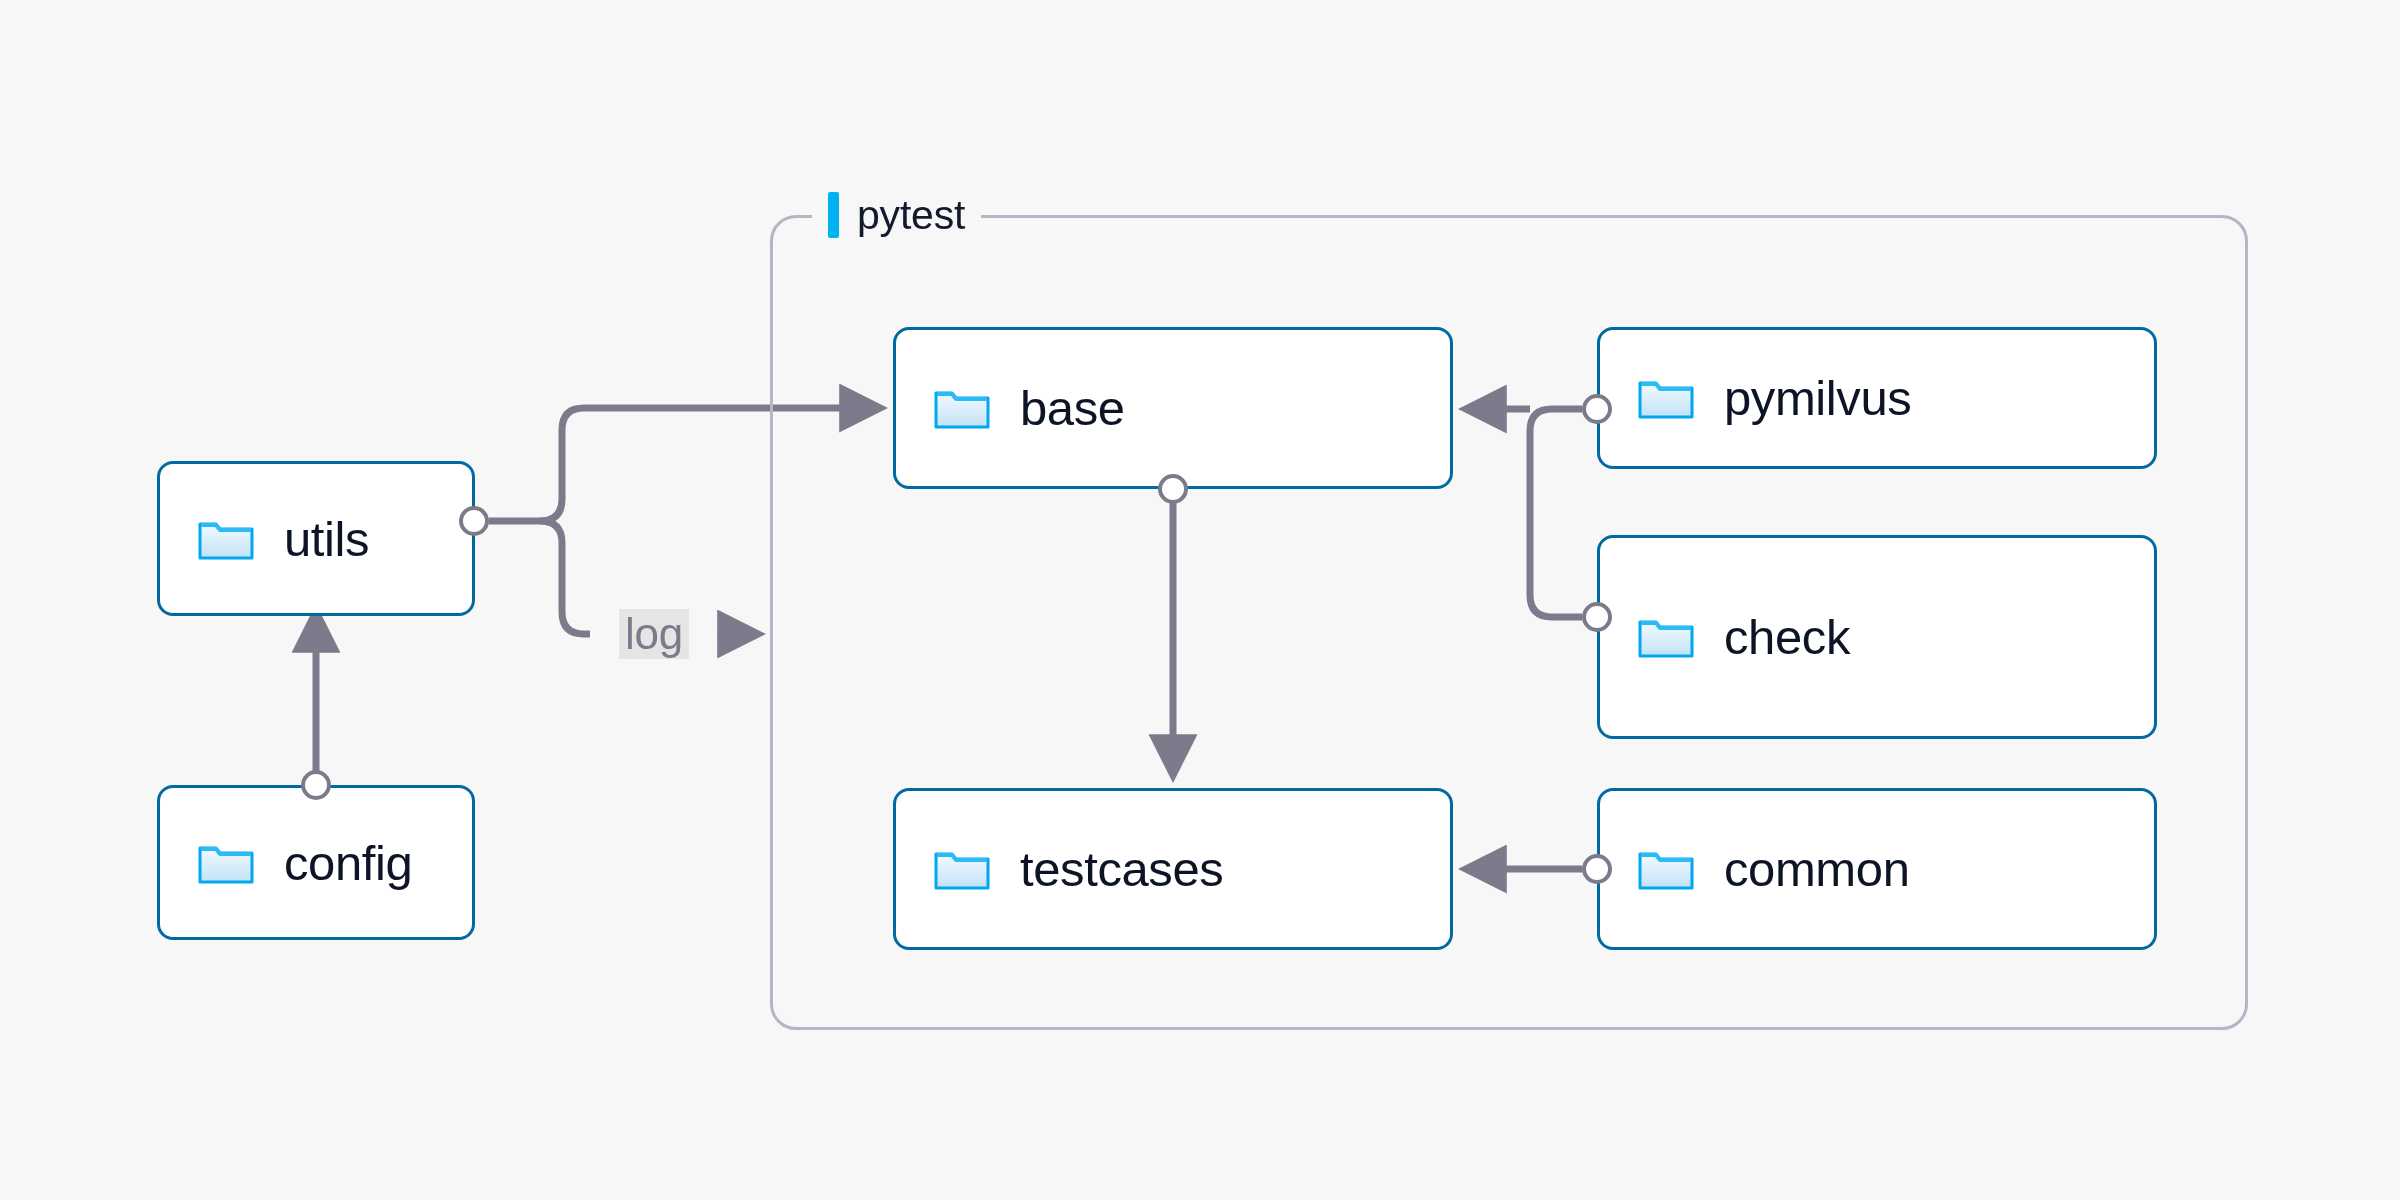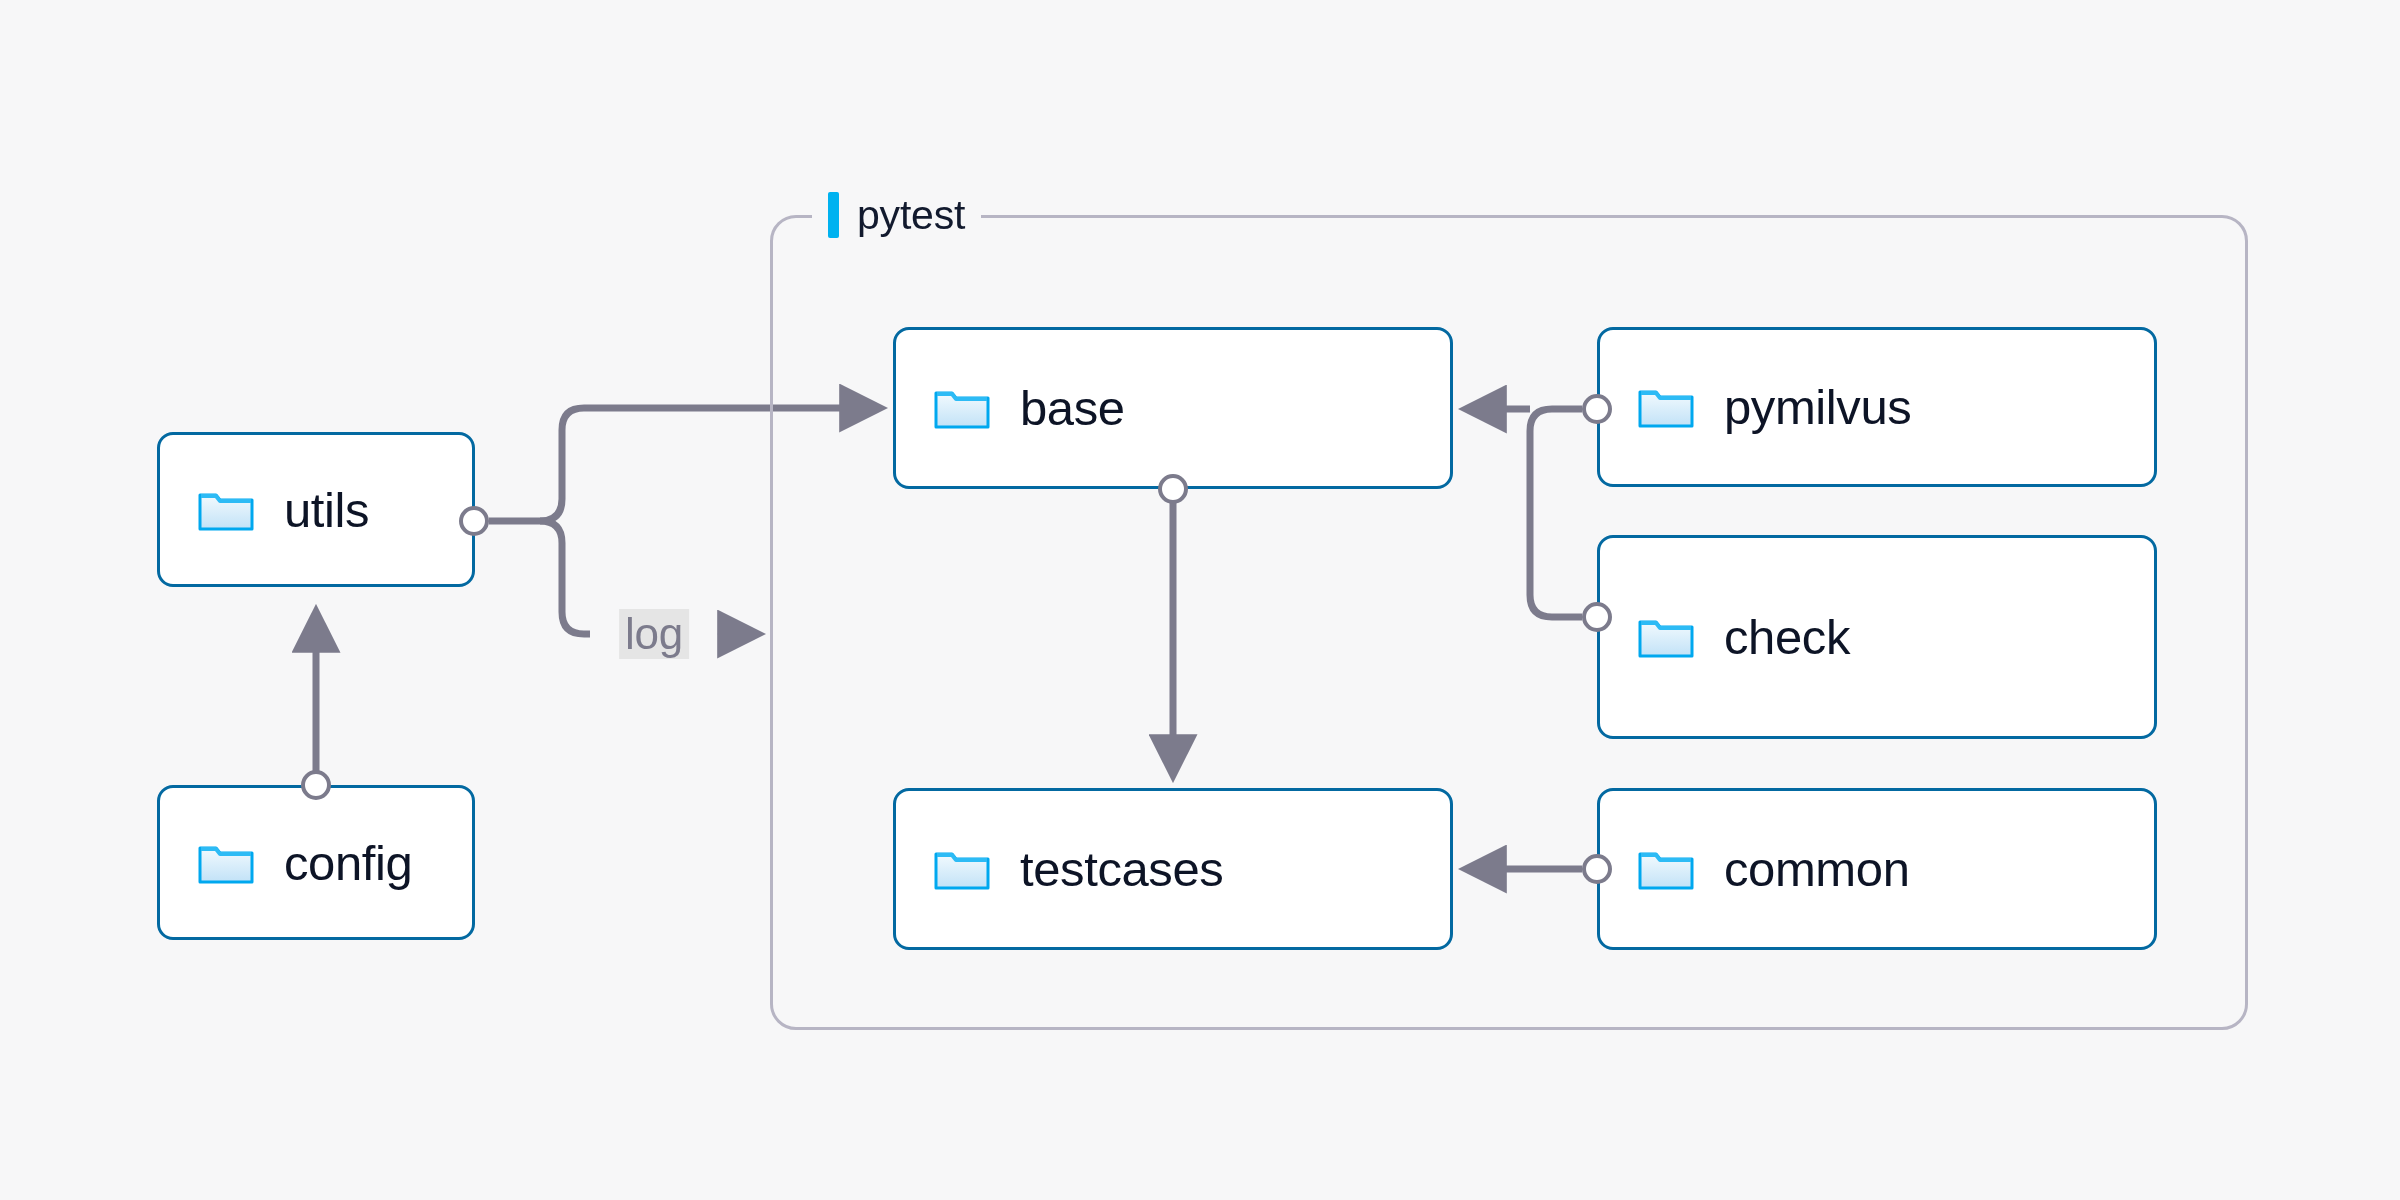--- a/index.html
+++ b/index.html
@@ -141,21 +141,21 @@
       <path d="M 1582 869 L 1466 869" marker-end="url(#arrow)"></path>
     </g>
   </svg>
 
   <div class="group" style="left:770px; top:215px; width:1478px; height:815px;"></div>
   <div class="group-label" style="left:812px; top:187px;">
     <span class="group-accent"></span>
     <span class="group-title">pytest</span>
   </div>
 
-  <div class="node" style="left:157px; top:432px; width:318px; height:155px;">
+  <div class="node" style="left:157px; top:461px; width:318px; height:155px;">
     <svg class="folder-icon" viewBox="0 0 56 46">
       <path d="M2 8 h16 l4 5 h32 v29 H2 Z" fill="url(#folderGrad)" stroke="#00a8ef" stroke-width="3" stroke-linejoin="round"></path>
       <path d="M3 9 h15 l4 5 h31" fill="none" stroke="#2dbbf5" stroke-width="4" stroke-linejoin="round"></path>
     </svg>
     <span class="node-label">utils</span>
   </div>
 
   <div class="node" style="left:157px; top:785px; width:318px; height:155px;text-align:right;">
     <svg class="folder-icon" viewBox="0 0 56 46">
       <path d="M2 8 h16 l4 5 h32 v29 H2 Z" fill="url(#folderGrad)" stroke="#00a8ef" stroke-width="3" stroke-linejoin="round"></path>
@@ -173,21 +173,21 @@
   </div>
 
   <div class="node" style="left:893px; top:788px; width:560px; height:162px;padding-left:38px;">
     <svg class="folder-icon" viewBox="0 0 56 46">
       <path d="M2 8 h16 l4 5 h32 v29 H2 Z" fill="url(#folderGrad)" stroke="#00a8ef" stroke-width="3" stroke-linejoin="round"></path>
       <path d="M3 9 h15 l4 5 h31" fill="none" stroke="#2dbbf5" stroke-width="4" stroke-linejoin="round"></path>
     </svg>
     <span class="node-label">testcases</span>
   </div>
 
-  <div class="node" style="left:1597px; top:327px; width:560px; height:160px;">
+  <div class="node" style="left:1597px; top:327px; width:560px; height:142px;">
     <svg class="folder-icon" viewBox="0 0 56 46">
       <path d="M2 8 h16 l4 5 h32 v29 H2 Z" fill="url(#folderGrad)" stroke="#00a8ef" stroke-width="3" stroke-linejoin="round"></path>
       <path d="M3 9 h15 l4 5 h31" fill="none" stroke="#2dbbf5" stroke-width="4" stroke-linejoin="round"></path>
     </svg>
     <span class="node-label">pymilvus</span>
   </div>
 
   <div class="node" style="left:1597px; top:535px; width:560px; height:204px;">
     <svg class="folder-icon" viewBox="0 0 56 46">
       <path d="M2 8 h16 l4 5 h32 v29 H2 Z" fill="url(#folderGrad)" stroke="#00a8ef" stroke-width="3" stroke-linejoin="round"></path>

